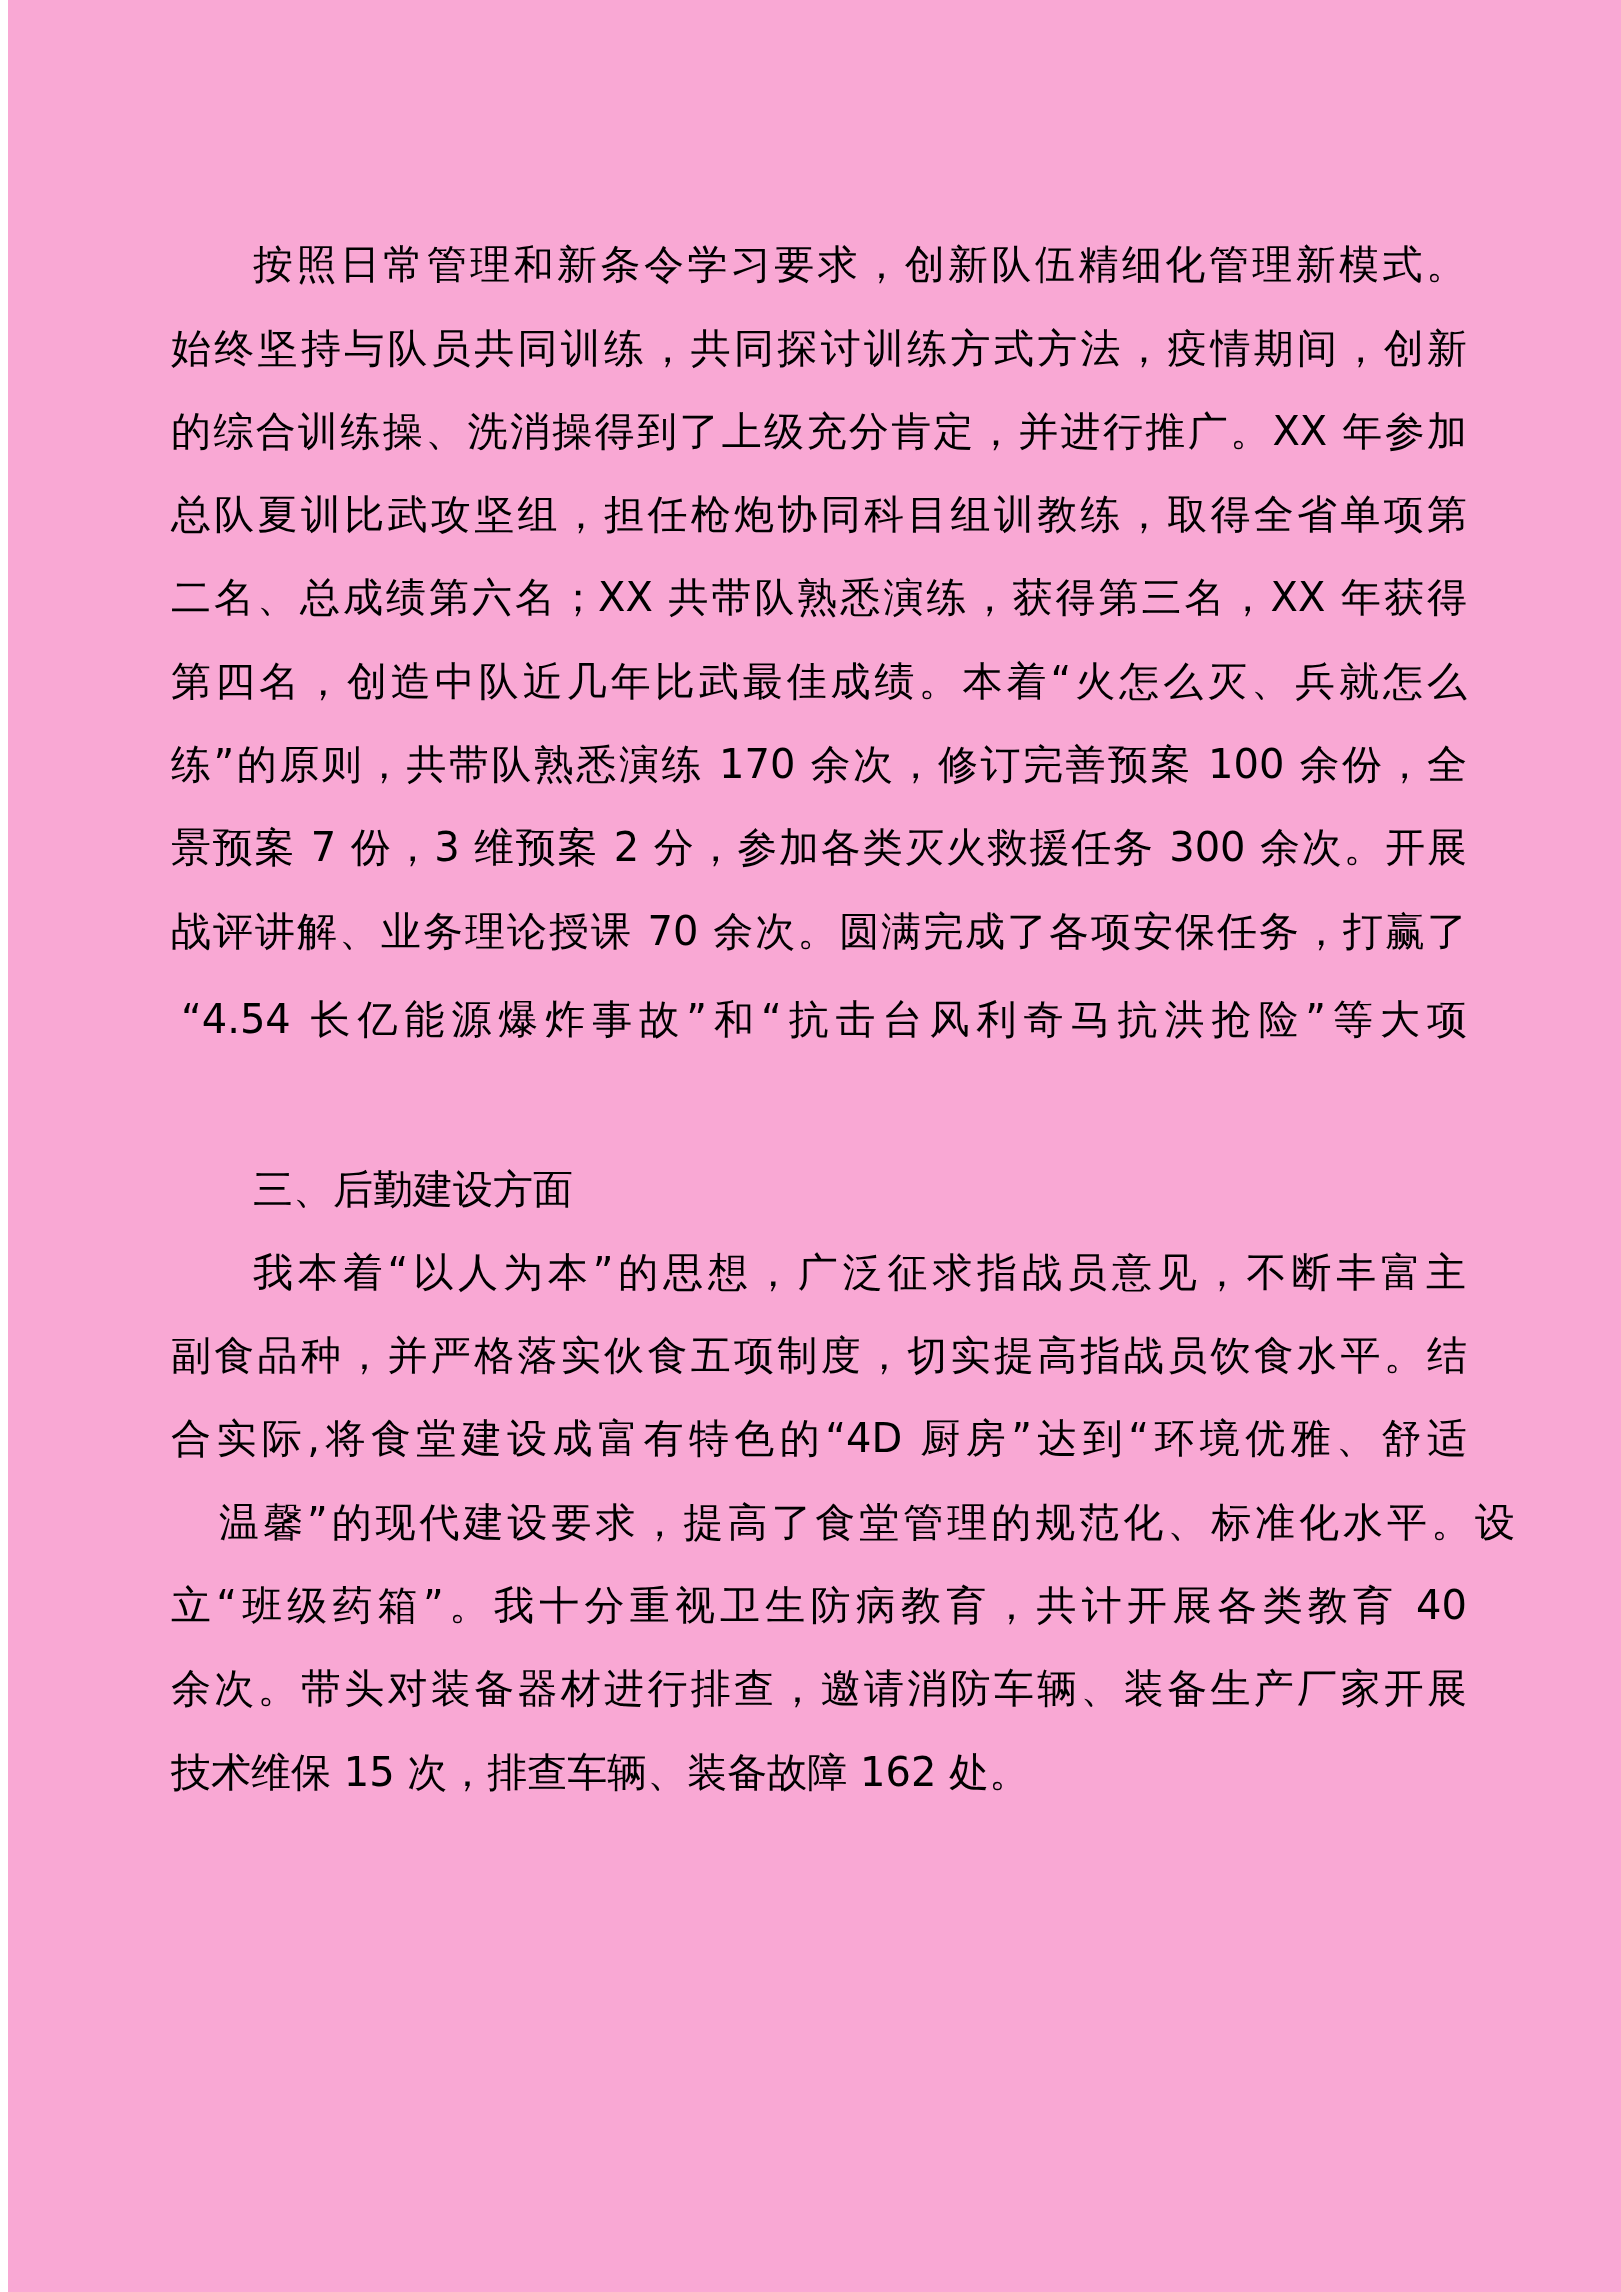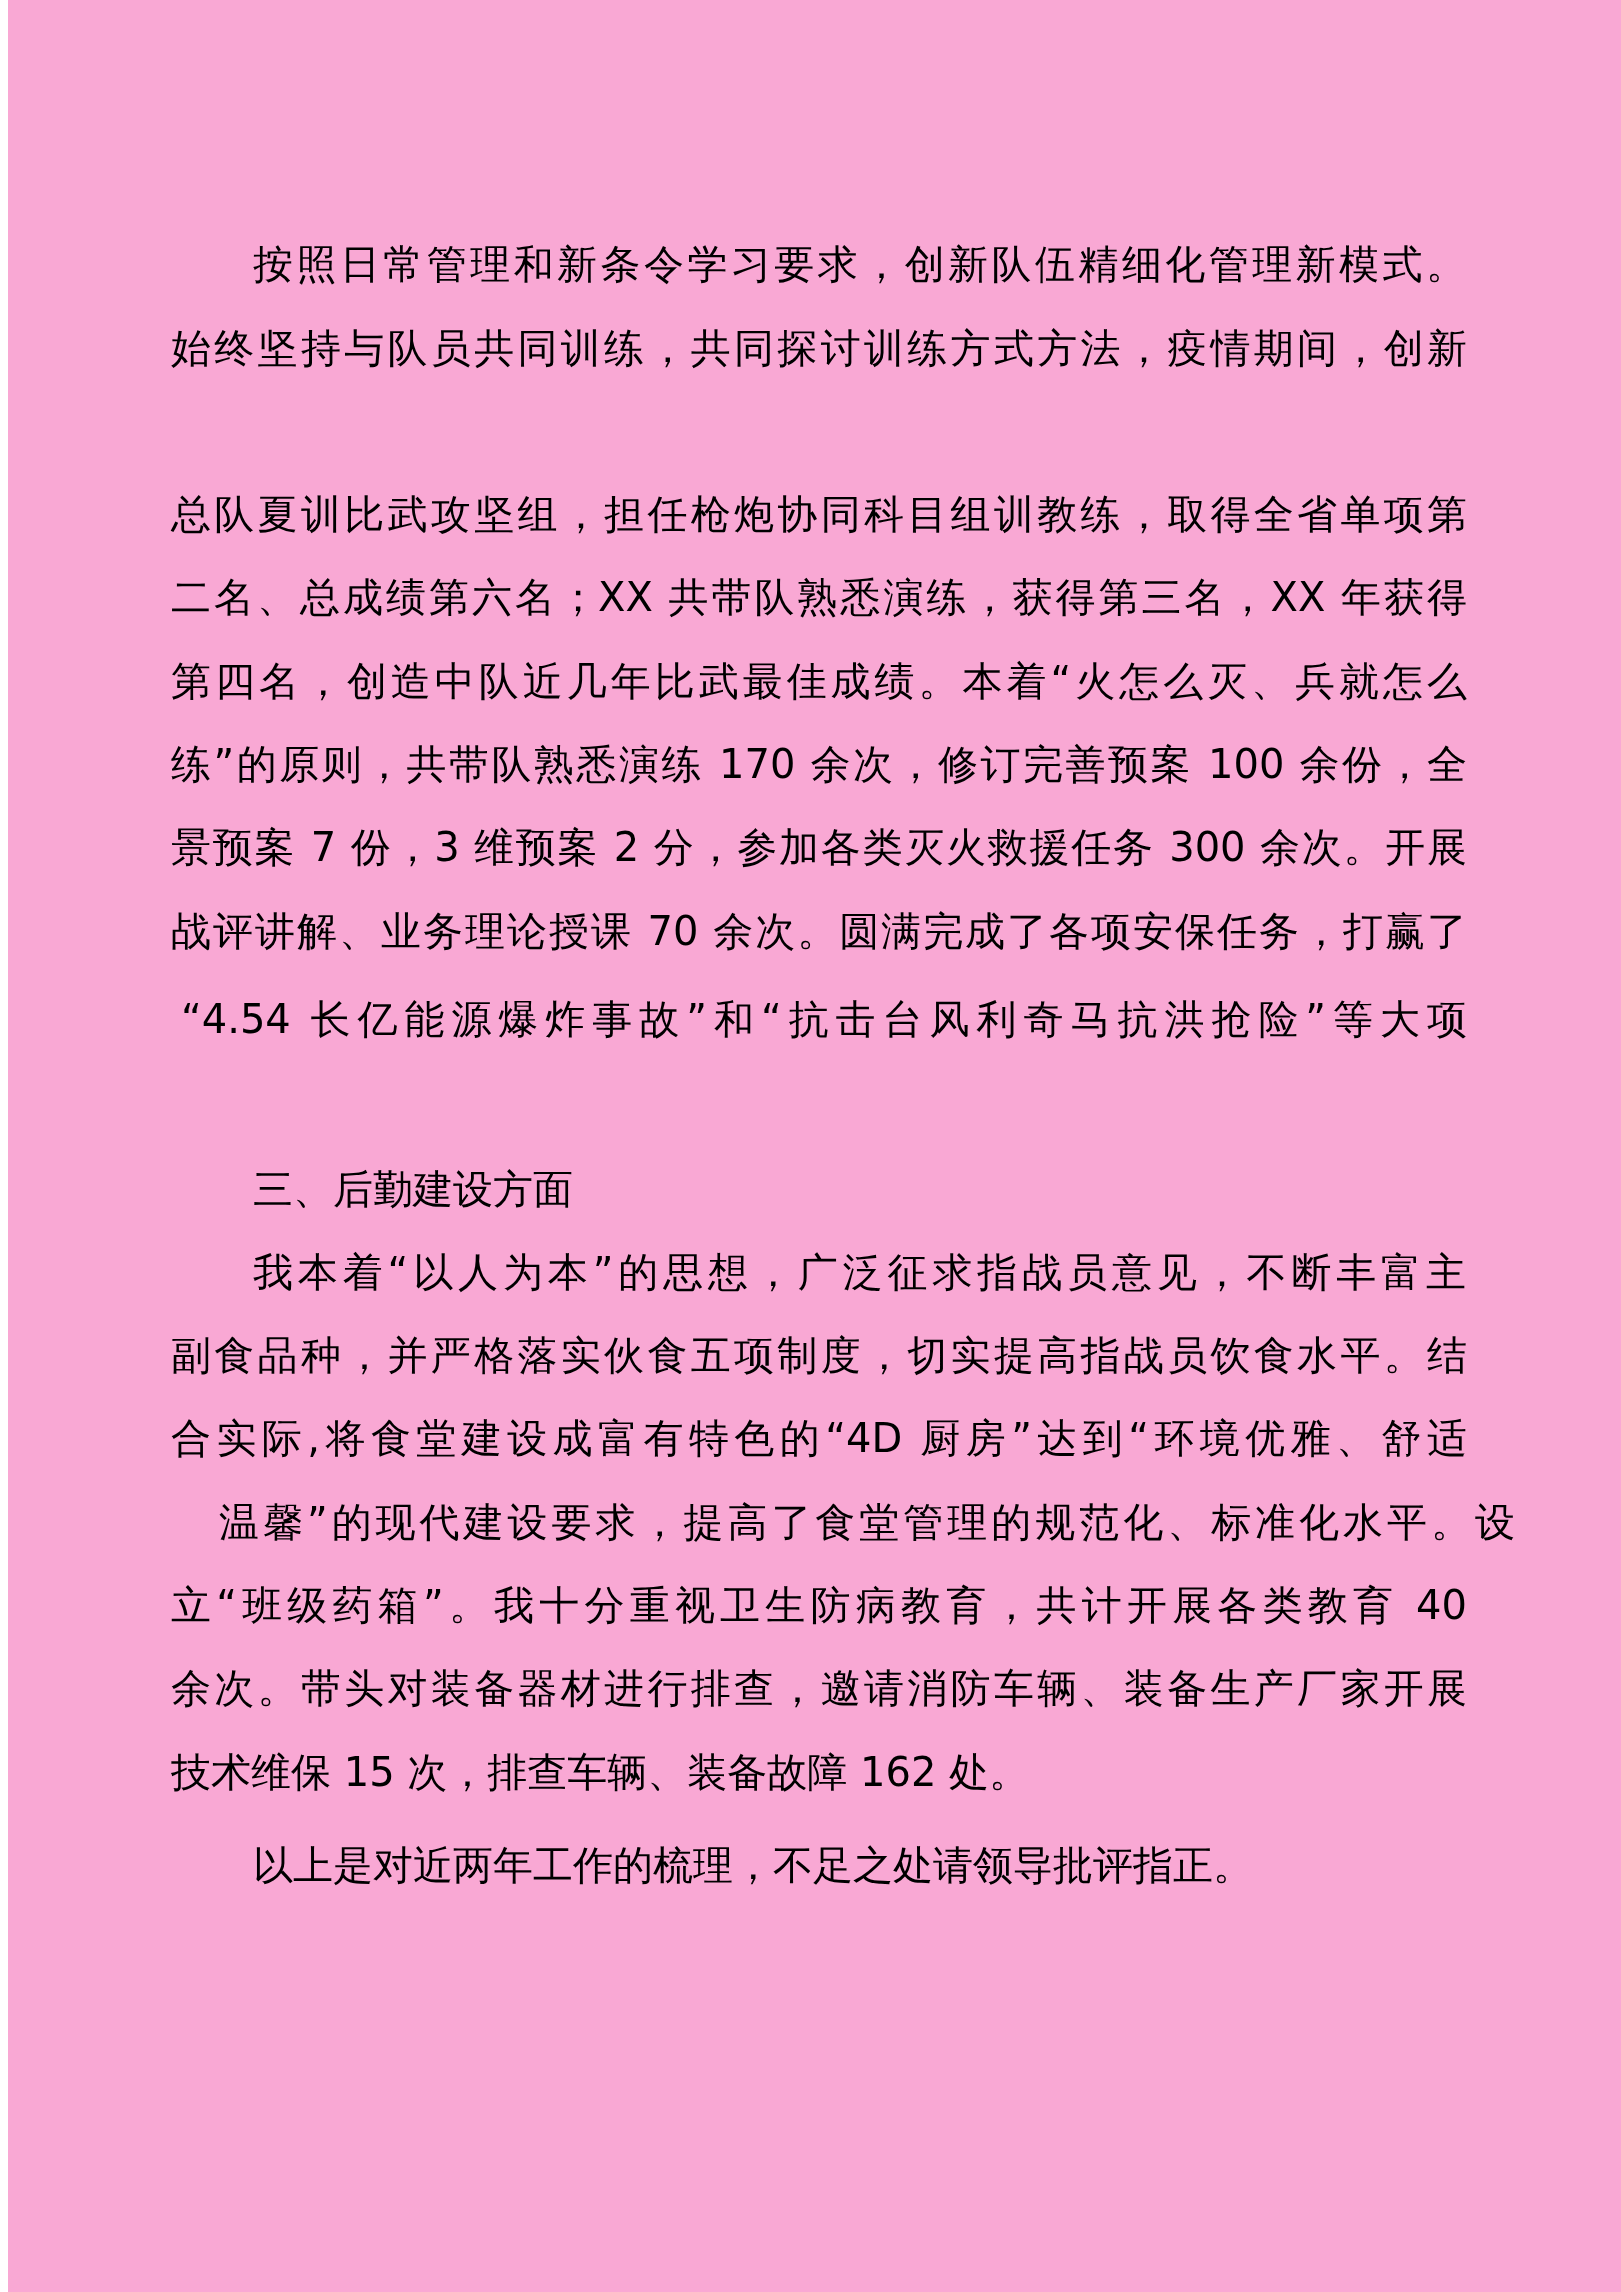--- a/index.html
+++ b/index.html
@@ -47,34 +47,34 @@
       width: 1286px;
     }
   </style>
 </head>
 <body>
 
 <div class="page">
 
   <div class="line indent" style="top:235px;">按照日常管理和新条令学习要求，创新队伍精细化管理新模式。</div>
   <div class="line" style="top:319px;">始终坚持与队员共同训练，共同探讨训练方式方法，疫情期间，创新</div>
+  <div class="line" style="top:402px;">的综合训练操、洗消操得到了上级充分肯定，并进行推广。XX 年参加</div>
   <div class="line" style="top:485px;">总队夏训比武攻坚组，担任枪炮协同科目组训教练，取得全省单项第</div>
   <div class="line" style="top:568px;">二名、总成绩第六名；XX 共带队熟悉演练，获得第三名，XX 年获得</div>
   <div class="line" style="top:652px;">第四名，创造中队近几年比武最佳成绩。本着“火怎么灭、兵就怎么</div>
   <div class="line" style="top:735px;">练”的原则，共带队熟悉演练 170 余次，修订完善预案 100 余份，全</div>
   <div class="line" style="top:818px;">景预案 7 份，3 维预案 2 分，参加各类灭火救援任务 300 余次。开展</div>
   <div class="line" style="top:902px;">战评讲解、业务理论授课 70 余次。圆满完成了各项安保任务，打赢了</div>
   <div class="line quote-start" style="top:990px;">“4.54 长亿能源爆炸事故”和“抗击台风利奇马抗洪抢险”等大项</div>
 
   <div class="line indent last" style="top:1160px;">三、后勤建设方面</div>
 
   <div class="line indent" style="top:1243px;">我本着“以人为本”的思想，广泛征求指战员意见，不断丰富主</div>
   <div class="line" style="top:1326px;">副食品种，并严格落实伙食五项制度，切实提高指战员饮食水平。结</div>
   <div class="line" style="top:1409px;">合实际,将食堂建设成富有特色的“4D 厨房”达到“环境优雅、舒适</div>
   <div class="line" style="top:1493px;margin-left:48px;">温馨”的现代建设要求，提高了食堂管理的规范化、标准化水平。设</div>
   <div class="line" style="top:1576px;">立“班级药箱”。我十分重视卫生防病教育，共计开展各类教育 40</div>
   <div class="line" style="top:1659px;">余次。带头对装备器材进行排查，邀请消防车辆、装备生产厂家开展</div>
   <div class="line last" style="top:1743px;">技术维保 15 次，排查车辆、装备故障 162 处。</div>
 
-  <div class="line indent last" style="top:1836px;">以上是对近两年工作的梳理，不足之处请领导批评指正。</div>
 
 </div>
 
 
 </body></html>

